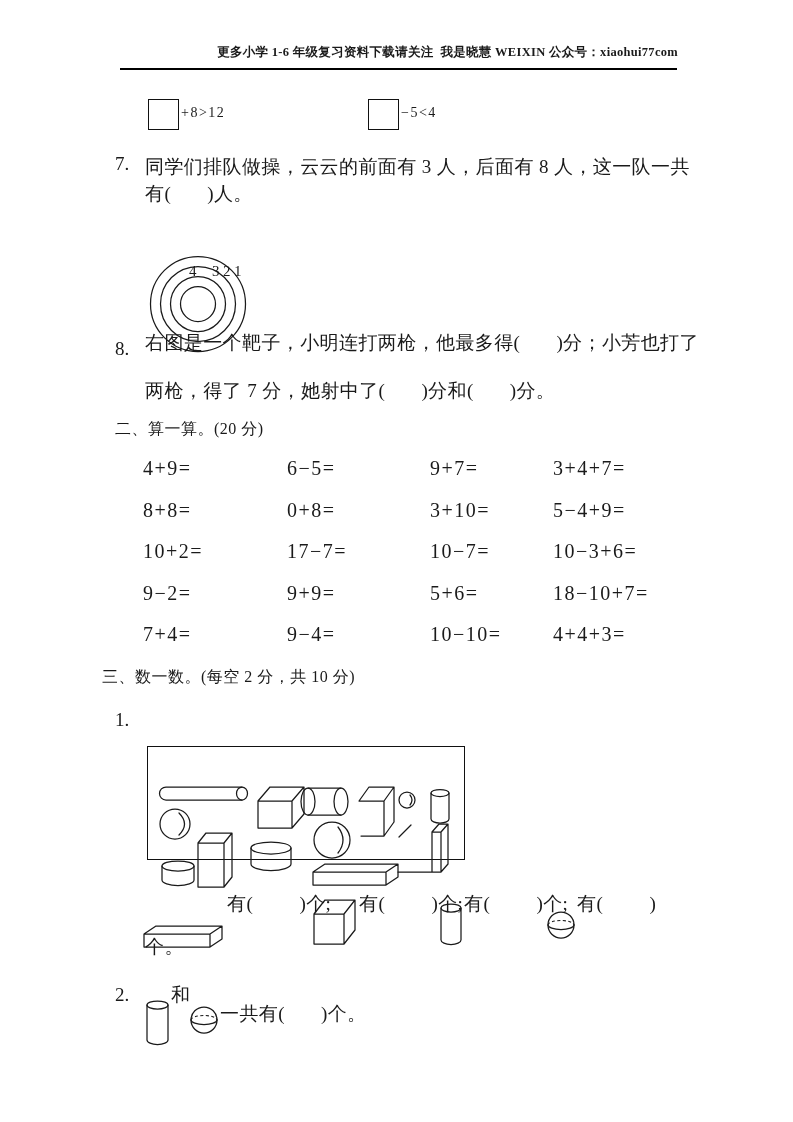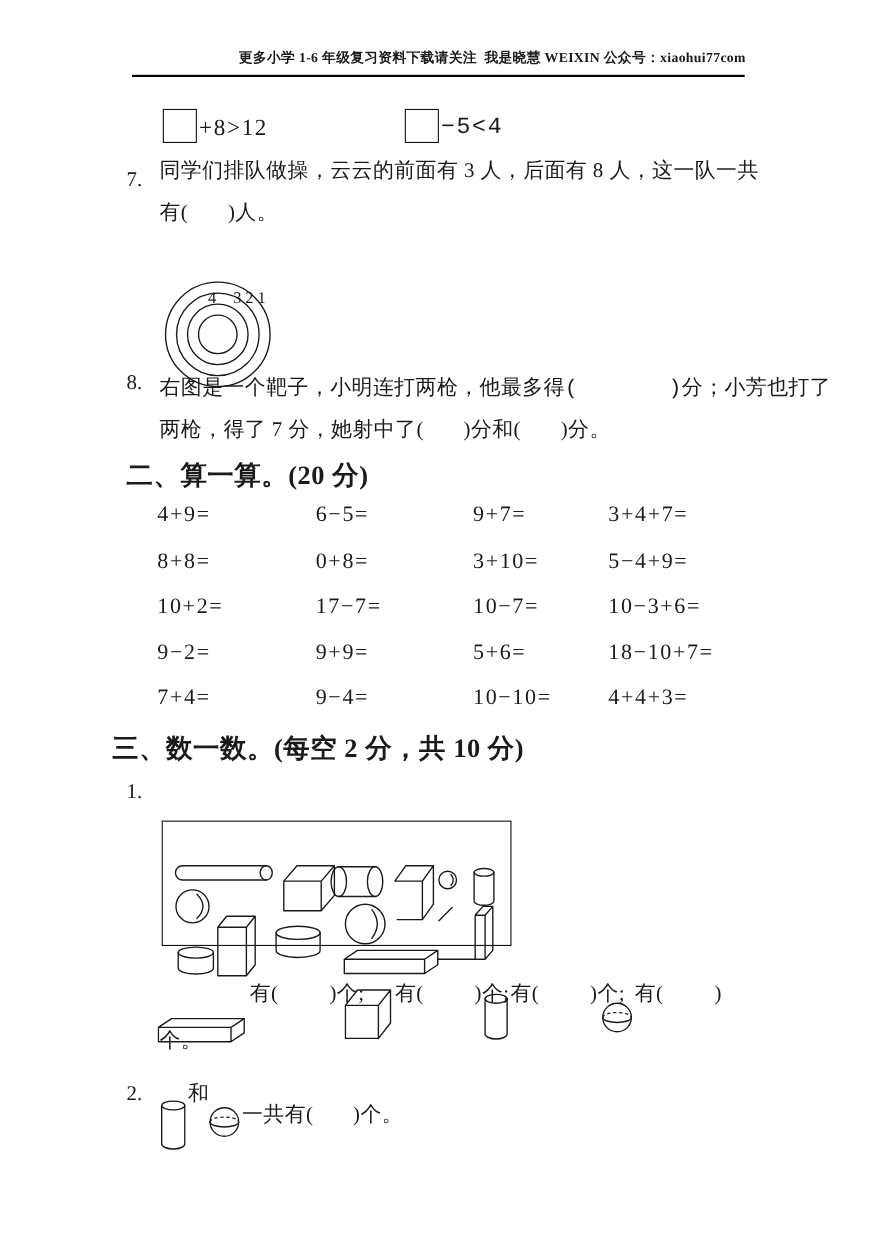--- a/index.html
+++ b/index.html
@@ -2,63 +2,63 @@
 <html><head>
 <meta charset="utf-8">
 <style>
   html,body{margin:0;padding:0;background:#ffffff;}
   .page{position:relative;width:793px;height:1122px;background:#ffffff;overflow:hidden;
         font-family:"Liberation Serif","DejaVu Serif",serif;color:#1a1a1a;}
   .abs{position:absolute;line-height:1;white-space:pre;}
   .promo{font-size:12.5px;font-weight:600;letter-spacing:.3px;}
   .rule{border-top:2px solid #000;height:0;}
   .sqbox{border:1.6px solid #111;width:29px;height:29px;background:#fff;}
-  .ineq{font-size:21px;letter-spacing:1.5px;}
+  .ineq{font-size:14px;letter-spacing:1.5px;}
   .body-txt{font-size:19px;letter-spacing:.4px;}
   .qnum{font-size:19px;}
-  .sec-title{font-size:24px;font-weight:bold;letter-spacing:.5px;}
+  .sec-title{font-size:16px;font-weight:normal;letter-spacing:.5px;}
   .calc-cell{position:absolute;font-size:20px;letter-spacing:1.5px;white-space:pre;line-height:1;}
   .ringnum{position:absolute;font-size:15px;line-height:1;}
   .figure-box{border:1.6px solid #111;}
   svg{display:block;}
   .ln{stroke:#1a1a1a;stroke-width:1.25;fill:none;stroke-linejoin:round;stroke-linecap:round;}
   .lnd{stroke:#1a1a1a;stroke-width:1.1;fill:none;stroke-dasharray:3 2.4;}
 </style>
 </head>
 <body>
 
 <div class="page">
 
   <div class="abs promo" style="top:46px;right:115px;">更多小学 1-6 年级复习资料下载请关注  我是晓慧 WEIXIN 公众号：xiaohui77com</div>
   <div class="abs rule" style="left:120px;top:68px;width:557px;"></div>
 
   <div class="abs sqbox" style="left:148px;top:99px;"></div>
   <div class="abs ineq" style="left:181px;top:106px;">+8&gt;12</div>
   <div class="abs sqbox" style="left:368px;top:99px;"></div>
-  <div class="abs ineq" style="left:401px;top:106px;font-family:Liberation Mono, monospace;">−5&lt;4</div>
+  <div class="abs ineq" style="left:401px;top:106px;">−5&lt;4</div>
 
   <div class="abs qnum" style="left:115px;top:154px;">7.</div>
-  <div class="abs body-txt" style="left:145px;top:146px;">同学们排队做操，云云的前面有 3 人，后面有 8 人，这一队一共</div>
+  <div class="abs body-txt" style="left:145px;top:157px;">同学们排队做操，云云的前面有 3 人，后面有 8 人，这一队一共</div>
   <div class="abs body-txt" style="left:145px;top:184px;">有(       )人。</div>
 
   <div class="abs" style="left:148px;top:222px;width:100px;height:100px;">
     <svg width="100" height="100" viewBox="0 0 100 100">
       <circle class="ln" cx="50" cy="50" r="47.5"></circle>
       <circle class="ln" cx="50" cy="50" r="37.5"></circle>
       <circle class="ln" cx="50" cy="50" r="27.5"></circle>
       <circle class="ln" cx="50" cy="50" r="17.5"></circle>
     </svg>
     <span class="ringnum" style="left:41px;top:42px;">4</span>
     <span class="ringnum" style="left:64px;top:42px;">3</span>
     <span class="ringnum" style="left:75px;top:42px;">2</span>
     <span class="ringnum" style="left:86px;top:42px;">1</span>
   </div>
 
   <div class="abs qnum" style="left:115px;top:339px;">8.</div>
-  <div class="abs body-txt" style="left:145px;top:344px;font-family:Liberation Mono, monospace;">右图是一个靶子，小明连打两枪，他最多得(       )分；小芳也打了</div>
+  <div class="abs body-txt" style="left:145px;top:333px;">右图是一个靶子，小明连打两枪，他最多得(       )分；小芳也打了</div>
   <div class="abs body-txt" style="left:145px;top:381px;">两枪，得了 7 分，她射中了(       )分和(       )分。</div>
 
   <div class="abs sec-title" style="left:115px;top:421px;">二、算一算。(20 分)</div>
   <div class="abs" style="left:143px;top:458px;width:540px;height:200px;"><span class="calc-cell" style="left: 0px; top: 0px;">4+9=</span><span class="calc-cell" style="left: 144px; top: 0px;">6−5=</span><span class="calc-cell" style="left: 287px; top: 0px;">9+7=</span><span class="calc-cell" style="left: 410px; top: 0px;">3+4+7=</span><span class="calc-cell" style="left: 0px; top: 41.5px;">8+8=</span><span class="calc-cell" style="left: 144px; top: 41.5px;">0+8=</span><span class="calc-cell" style="left: 287px; top: 41.5px;">3+10=</span><span class="calc-cell" style="left: 410px; top: 41.5px;">5−4+9=</span><span class="calc-cell" style="left: 0px; top: 83px;">10+2=</span><span class="calc-cell" style="left: 144px; top: 83px;">17−7=</span><span class="calc-cell" style="left: 287px; top: 83px;">10−7=</span><span class="calc-cell" style="left: 410px; top: 83px;">10−3+6=</span><span class="calc-cell" style="left: 0px; top: 124.5px;">9−2=</span><span class="calc-cell" style="left: 144px; top: 124.5px;">9+9=</span><span class="calc-cell" style="left: 287px; top: 124.5px;">5+6=</span><span class="calc-cell" style="left: 410px; top: 124.5px;">18−10+7=</span><span class="calc-cell" style="left: 0px; top: 166px;">7+4=</span><span class="calc-cell" style="left: 144px; top: 166px;">9−4=</span><span class="calc-cell" style="left: 287px; top: 166px;">10−10=</span><span class="calc-cell" style="left: 410px; top: 166px;">4+4+3=</span></div>
 
   <div class="abs sec-title" style="left:102px;top:669px;">三、数一数。(每空 2 分，共 10 分)</div>
   <div class="abs qnum" style="left:115px;top:710px;">1.</div>
 
   <div class="abs figure-box" style="left:147px;top:746px;width:316px;height:112px;">
     <svg width="316" height="112" viewBox="0 0 316 112">

